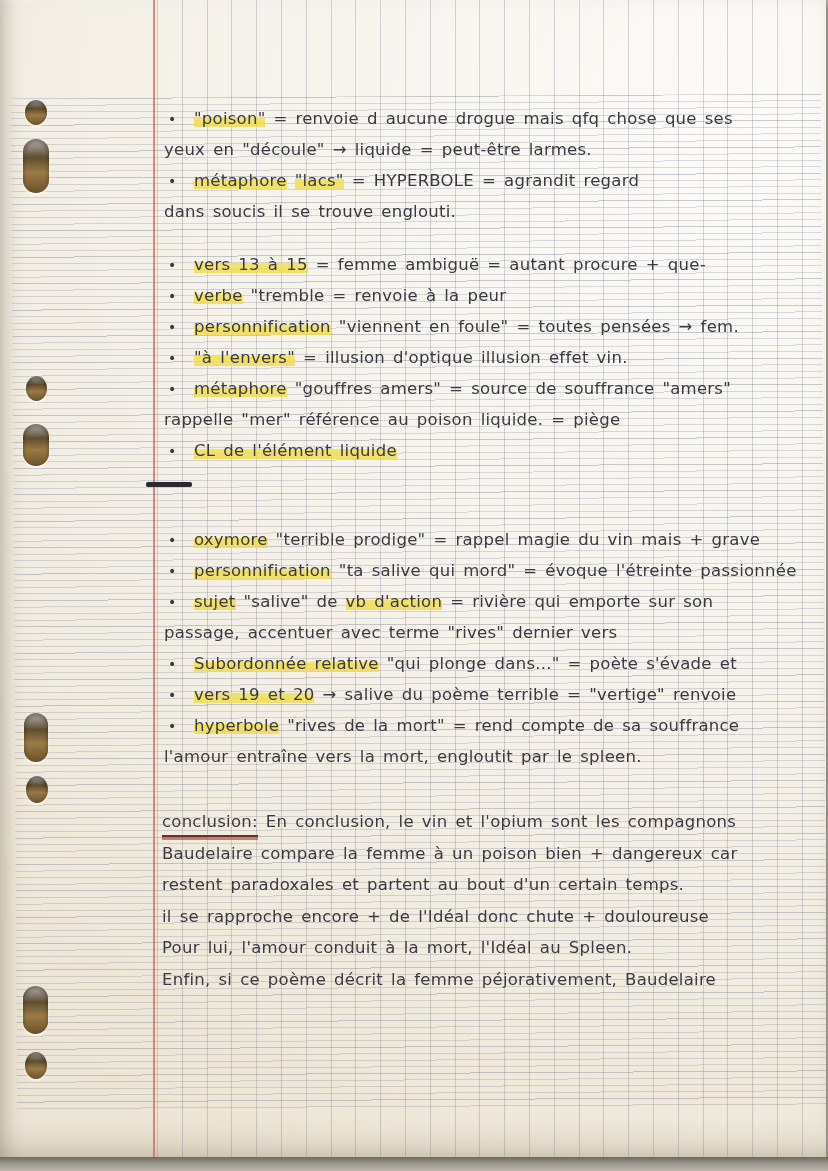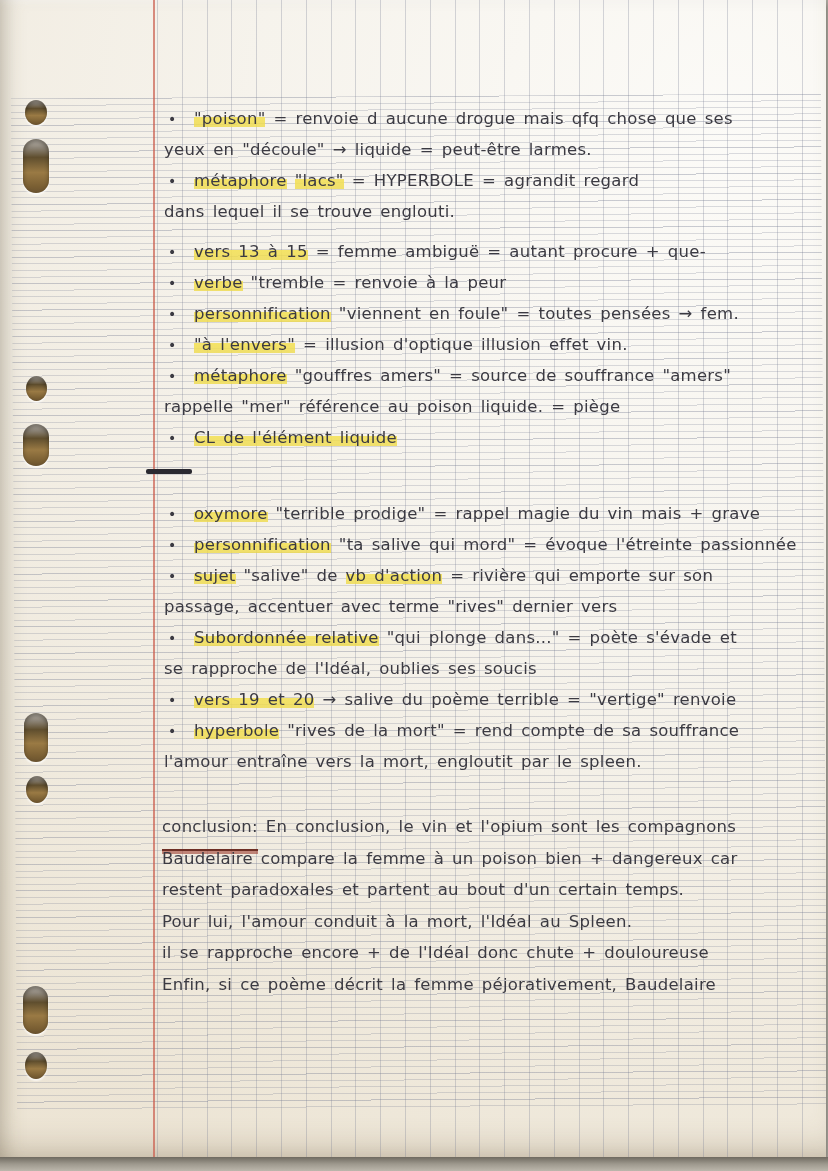--- a/index.html
+++ b/index.html
@@ -51,32 +51,32 @@
   }
   .hole.round{border-radius:50%;}
   .hole.capsule{border-radius:13px;}
   
   .text-block{
     position:absolute;left:162px;top:104px;right:6px;
     color:#3b3a42;font-size:16.5px;letter-spacing:.25px;word-spacing:2.5px;
   }
   .line{height:31px;line-height:30px;white-space:nowrap;}
   .line.para{height:31.5px;}
-  .line.sub-gap{margin-top:9px;}
+  .line.sub-gap{margin-top:22px;}
   .line.group-start{margin-top:34px;}
   .line.wrap{padding-left:2px;}
   .blt{display:inline-block;width:26px;text-align:left;padding-left:6px;font-size:14px;}
   .seg.hl{
     background-image:linear-gradient(rgba(244,226,92,.92), rgba(238,218,76,.8));
     background-size:100% 10px;background-repeat:no-repeat;background-position:0 94%;
   }
   .seg.ul-red{
     border-bottom:2px solid #6e2f25;
     box-shadow:0 3px 0 rgba(158,62,48,.6);
-    padding-bottom:13px;
+    padding-bottom:4px;
   }
   .line.dash-row{height:36px;position:relative;}
   .dash{
     position:absolute;left:-16px;top:15px;width:46px;height:5px;
     background:#2a2930;border-radius:2px;
   }
 </style>
 </head>
 <body>
 
@@ -92,42 +92,41 @@
     <div class="hole capsule" style="left:23px;top:424px;width:26px;height:42px;"></div>
     <div class="hole capsule" style="left:24px;top:713px;width:24px;height:49px;"></div>
     <div class="hole round" style="left:26px;top:776px;width:22px;height:27px;"></div>
     <div class="hole capsule" style="left:23px;top:986px;width:25px;height:48px;"></div>
     <div class="hole round" style="left:25px;top:1052px;width:22px;height:27px;"></div>
 
     <div class="text-block" id="text-block">
         <div class="line bullet"><span class="blt">•</span><span class="seg hl">"poison"</span><span class="seg"> = renvoie d aucune drogue mais qfq chose que ses</span></div>
         <div class="line wrap"><span class="seg">yeux en "découle" → liquide = peut-être larmes.</span></div>
         <div class="line bullet"><span class="blt">•</span><span class="seg hl">métaphore</span><span class="seg"> </span><span class="seg hl">"lacs"</span><span class="seg"> = HYPERBOLE = agrandit regard</span></div>
-        <div class="line wrap"><span class="seg">dans lequel il se trouve englouti.</span></div>
+        <div class="line wrap"><span class="seg">dans soucis il se trouve englouti.</span></div>
         <div class="line bullet sub-gap"><span class="blt">•</span><span class="seg hl">vers 13 à 15</span><span class="seg"> = femme ambiguë = autant procure + que-</span></div>
         <div class="line bullet"><span class="blt">•</span><span class="seg hl">verbe</span><span class="seg"> "tremble = renvoie à la peur</span></div>
         <div class="line bullet"><span class="blt">•</span><span class="seg hl">personnification</span><span class="seg"> "viennent en foule" = toutes pensées → fem.</span></div>
         <div class="line bullet"><span class="blt">•</span><span class="seg hl">"à l'envers"</span><span class="seg"> = illusion d'optique illusion effet vin.</span></div>
         <div class="line bullet"><span class="blt">•</span><span class="seg hl">métaphore</span><span class="seg"> "gouffres amers" = source de souffrance "amers"</span></div>
         <div class="line wrap"><span class="seg">rappelle "mer" référence au poison liquide. = piège</span></div>
         <div class="line bullet"><span class="blt">•</span><span class="seg hl">CL de l'élément liquide</span></div>
         <div class="line dash-row">
           <span class="dash"></span>
         </div>
         <div class="line bullet sub-gap"><span class="blt">•</span><span class="seg hl">oxymore</span><span class="seg"> "terrible prodige" = rappel magie du vin mais + grave</span></div>
         <div class="line bullet"><span class="blt">•</span><span class="seg hl">personnification</span><span class="seg"> "ta salive qui mord" = évoque l'étreinte passionnée</span></div>
         <div class="line bullet"><span class="blt">•</span><span class="seg hl">sujet</span><span class="seg"> "salive" de </span><span class="seg hl">vb d'action</span><span class="seg"> = rivière qui emporte sur son</span></div>
         <div class="line wrap"><span class="seg">passage, accentuer avec terme "rives" dernier vers</span></div>
         <div class="line bullet"><span class="blt">•</span><span class="seg hl">Subordonnée relative</span><span class="seg"> "qui plonge dans..." = poète s'évade et</span></div>
-        <div class="line wrap"><span class="seg">se rapproche de l'Idéal, oublies ses soucis</span></div>
         <div class="line bullet"><span class="blt">•</span><span class="seg hl">vers 19 et 20</span><span class="seg"> → salive du poème terrible = "vertige" renvoie</span></div>
         <div class="line bullet"><span class="blt">•</span><span class="seg hl">hyperbole</span><span class="seg"> "rives de la mort" = rend compte de sa souffrance</span></div>
         <div class="line wrap"><span class="seg">l'amour entraîne vers la mort, engloutit par le spleen.</span></div>
         <div class="line para group-start"><span class="seg ul-red">conclusion:</span><span class="seg"> En conclusion, le vin et l'opium sont les compagnons</span></div>
         <div class="line para"><span class="seg">Baudelaire compare la femme à un poison bien + dangereux car</span></div>
         <div class="line para"><span class="seg">restent paradoxales et partent au bout d'un certain temps.</span></div>
+        <div class="line para"><span class="seg">il se rapproche encore + de l'Idéal donc chute + douloureuse</span></div>
         <div class="line para"><span class="seg">Pour lui, l'amour conduit à la mort, l'Idéal au Spleen.</span></div>
-        <div class="line para"><span class="seg">il se rapproche encore + de l'Idéal donc chute + douloureuse</span></div>
         <div class="line para"><span class="seg">Enfin, si ce poème décrit la femme péjorativement, Baudelaire</span></div>
       </div>
   </div>
   <div class="below-page"></div>
 </div>
 
 </body></html>

